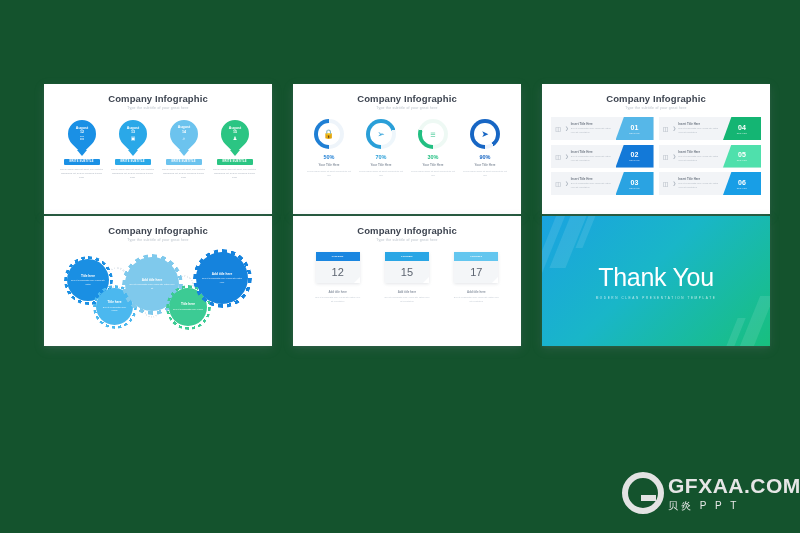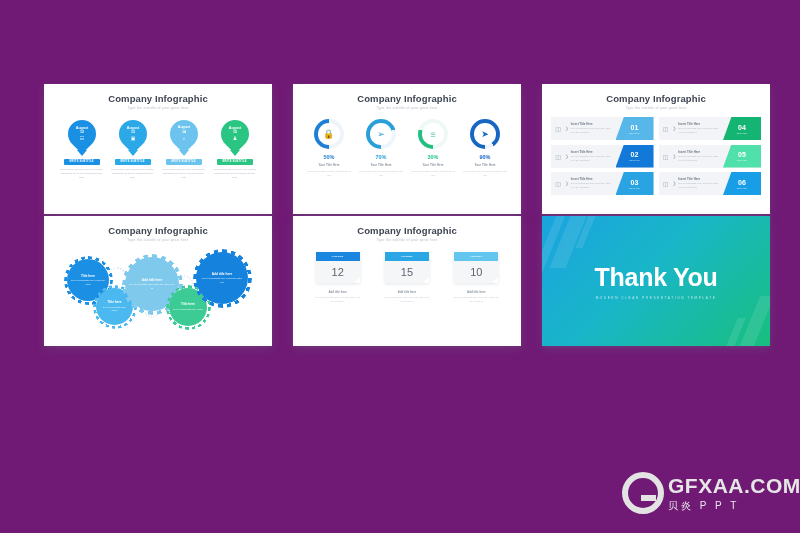--- a/index.html
+++ b/index.html
@@ -2,21 +2,21 @@
 <html><head>
 <meta charset="utf-8">
 <style>
   * { box-sizing: border-box; margin: 0; padding: 0; }
   html, body {
     width: 800px; height: 533px;
     background: #ffffff;
     font-family: "Liberation Sans", sans-serif;
     overflow: hidden;
   }
-  .sheet { position: relative; width: 800px; height: 533px; background: #701a75; }
+  .sheet { position: relative; width: 800px; height: 533px; background: #14532d; }
 
   
   .slide {
     position: absolute;
     width: 228px; height: 130px;
     background: #ffffff;
     box-shadow: 0 3px 10px rgba(120,130,145,.20), 0 1px 3px rgba(120,130,145,.14);
     overflow: hidden;
   }
   .s1 { left: 44px;  top: 84px; }
@@ -146,21 +146,21 @@
     overflow: hidden;
   }
   .ty-ghost {
     position: absolute; width: 100%; text-align: center;
     font-size: 42px; font-weight: bold; color: rgba(255,255,255,.13);
     letter-spacing: -1px; top: 26px; font-style: italic;
   }
   .ty-slash { position: absolute; background: rgba(255,255,255,.10); transform: skewX(-22deg); }
   .ty-title {
     position: relative; z-index: 3;
-    font-size: 25px; font-weight: bold; color: #ffffff; letter-spacing: -.3px;
+    font-size: 25px; font-weight: normal; color: #ffffff; letter-spacing: -.3px;
   }
   .ty-sub {
     position: relative; z-index: 3;
     font-size: 3.1px; color: rgba(255,255,255,.72);
     letter-spacing: 1.6px; margin-top: 4px;
   }
 
   
   .wm { position: absolute; left: 622px; top: 472px; display: flex; align-items: center; }
   .wm-g {
@@ -435,21 +435,21 @@
           <div class="card-h" style="background:#2aa6e5">February</div>
           <div class="card-b">15</div>
         </div>
         <div class="card-t">Add title here</div>
         <div class="card-d">Sed ut perspiciatis unde omnis iste natus error sit voluptatem</div>
       </div>
 
       <div class="card-col">
         <div class="card">
           <div class="card-h" style="background:#63c6ef">February</div>
-          <div class="card-b">10</div>
+          <div class="card-b">17</div>
         </div>
         <div class="card-t">Add title here</div>
         <div class="card-d">Sed ut perspiciatis unde omnis iste natus error sit voluptatem</div>
       </div>
 
 
     </div>
   </div>
 
   <div class="slide s6">

